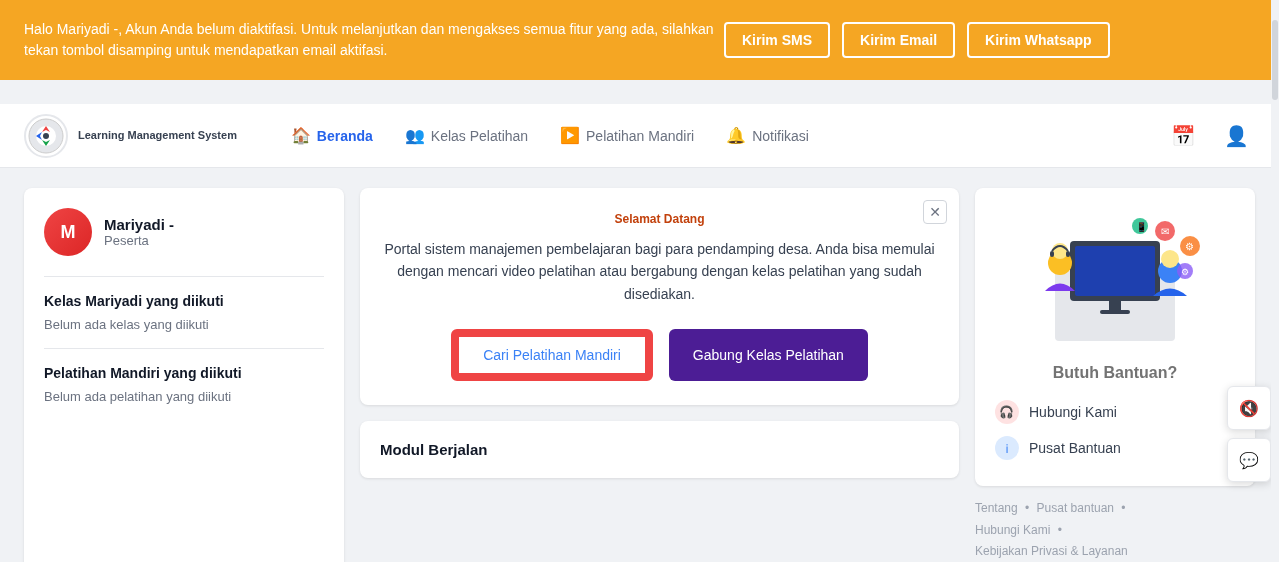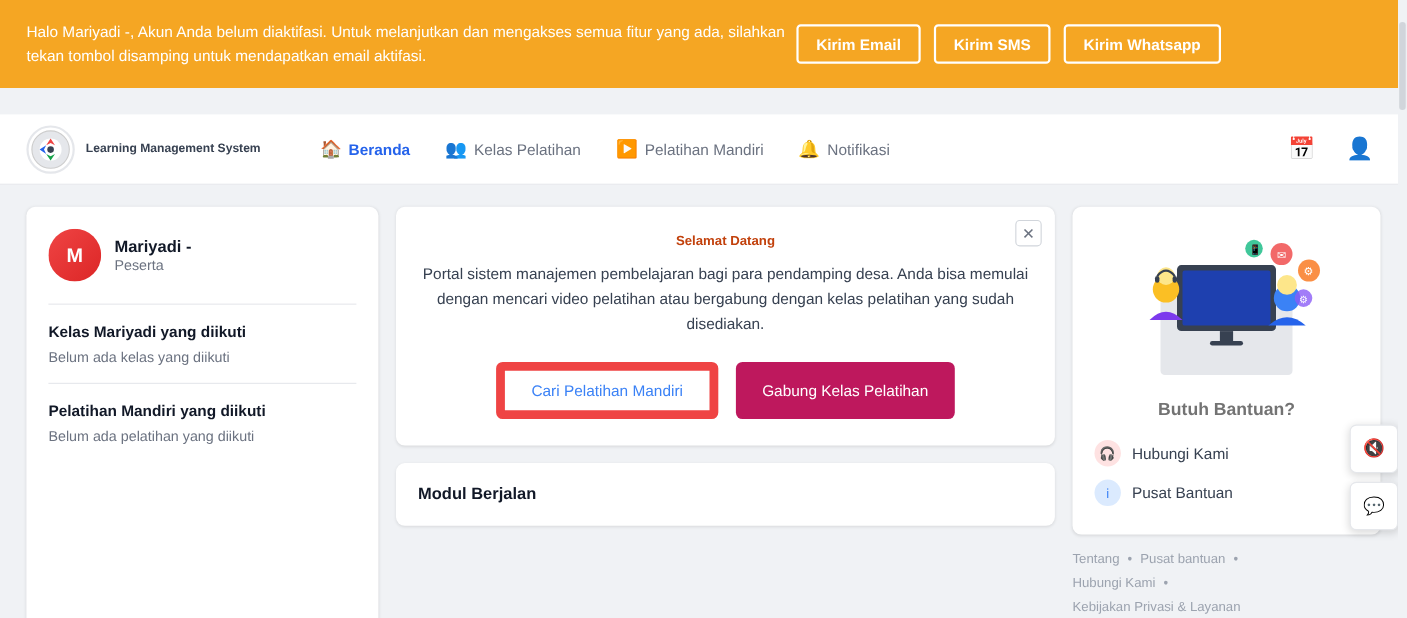--- a/index.html
+++ b/index.html
@@ -236,21 +236,21 @@
       border: 8px solid #ef4444;
       background: transparent;
       color: #3b82f6;
       padding: 10px 24px;
       font-size: 14px;
       font-weight: 500;
       cursor: pointer;
       border-radius: 6px;
     }
     .btn-primary {
-      background: #be185d;
+      background: #4c1d95;
       border: none;
       color: #fff;
       padding: 14px 24px;
       font-size: 14px;
       font-weight: 500;
       cursor: pointer;
       border-radius: 6px;
     }
 
     
@@ -365,22 +365,22 @@
       margin: 0 auto;
       margin-top: 20px;
     }
   </style>
 </head>
 <body>
 
 <div class="notif-bar">
   <p class="notif-bar-text">Halo Mariyadi -, Akun Anda belum diaktifasi. Untuk melanjutkan dan mengakses semua fitur yang ada, silahkan tekan tombol disamping untuk mendapatkan email aktifasi.</p>
   <div class="notif-bar-buttons">
+    <button class="notif-btn">Kirim SMS</button>
     <button class="notif-btn">Kirim Email</button>
-    <button class="notif-btn">Kirim SMS</button>
     <button class="notif-btn">Kirim Whatsapp</button>
   </div>
 </div>
 
 <header class="header">
   <div class="logo-area">
     <div class="logo-circle">
       <svg class="logo-svg" viewBox="0 0 36 36">
         <circle cx="18" cy="18" r="17" fill="#e5e7eb" stroke="#ccc" stroke-width="1"></circle>
         <circle cx="18" cy="18" r="10" fill="#fff"></circle>

